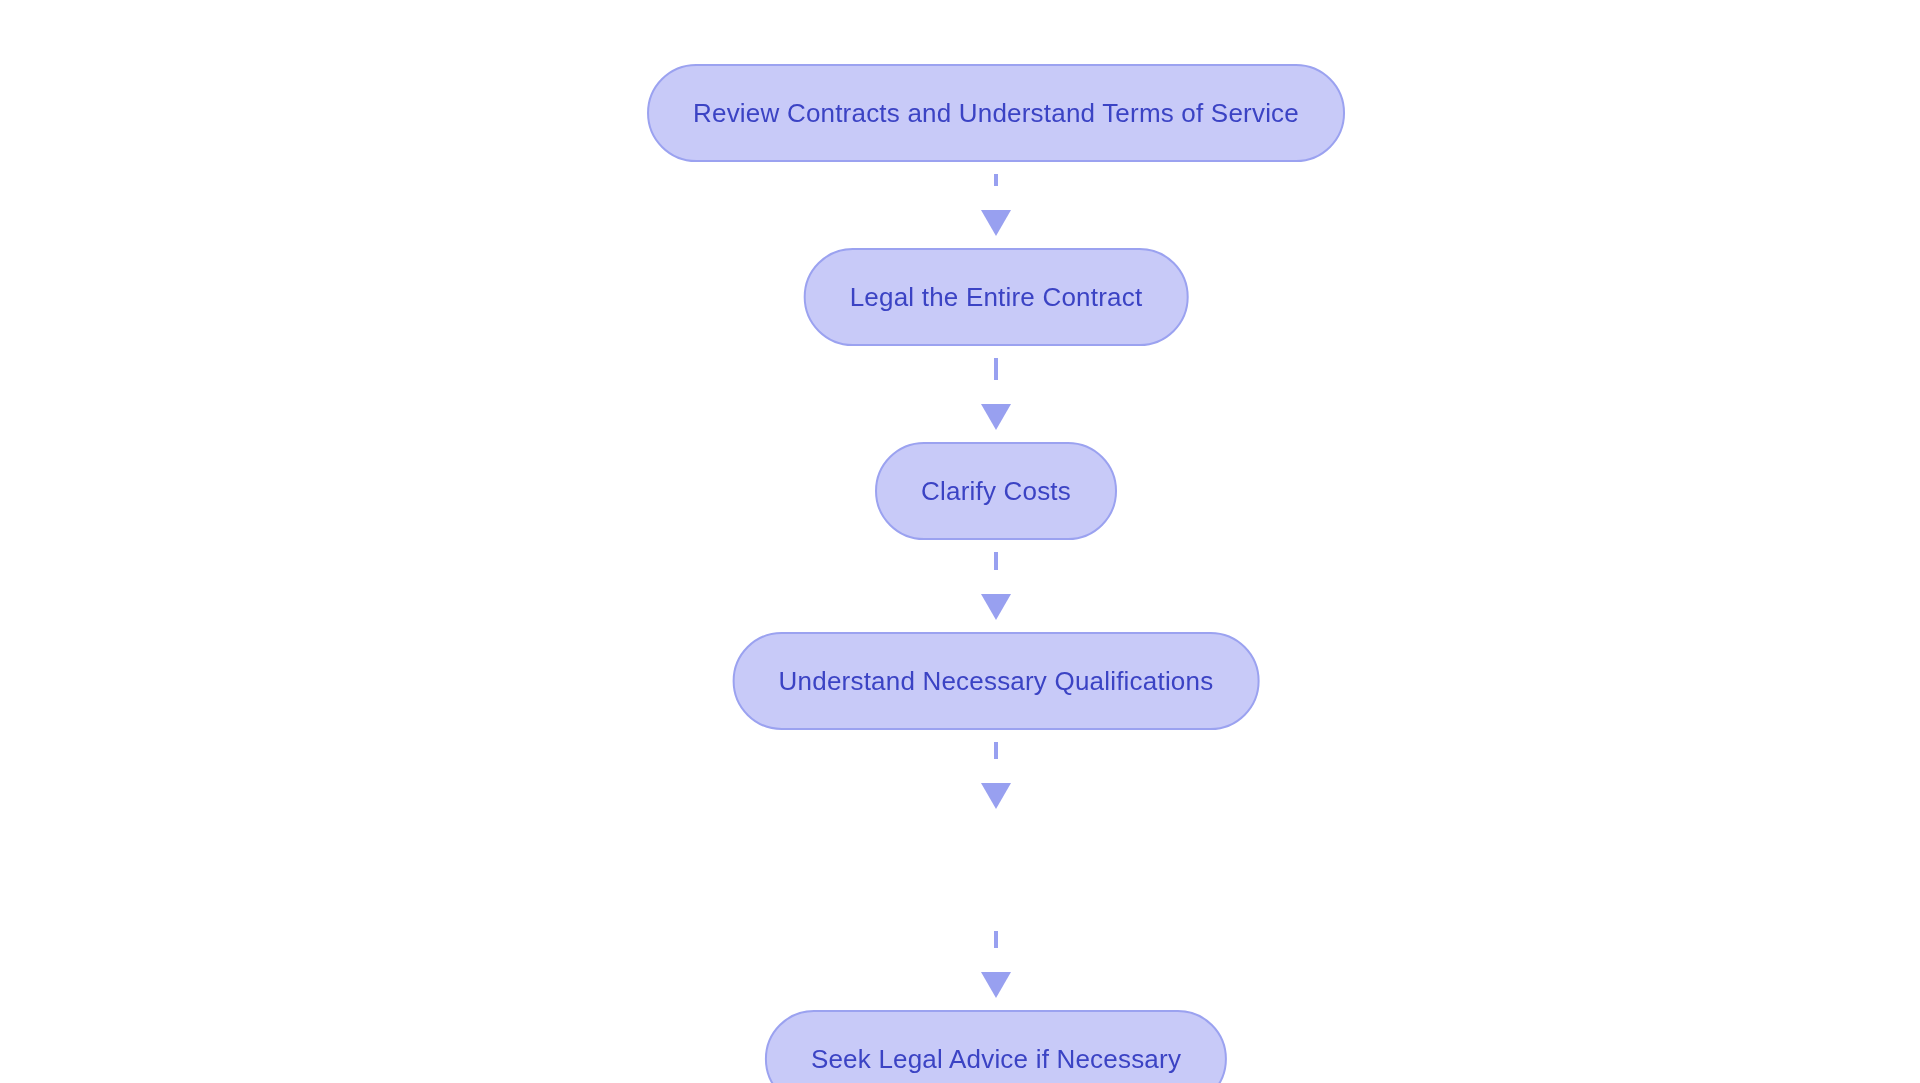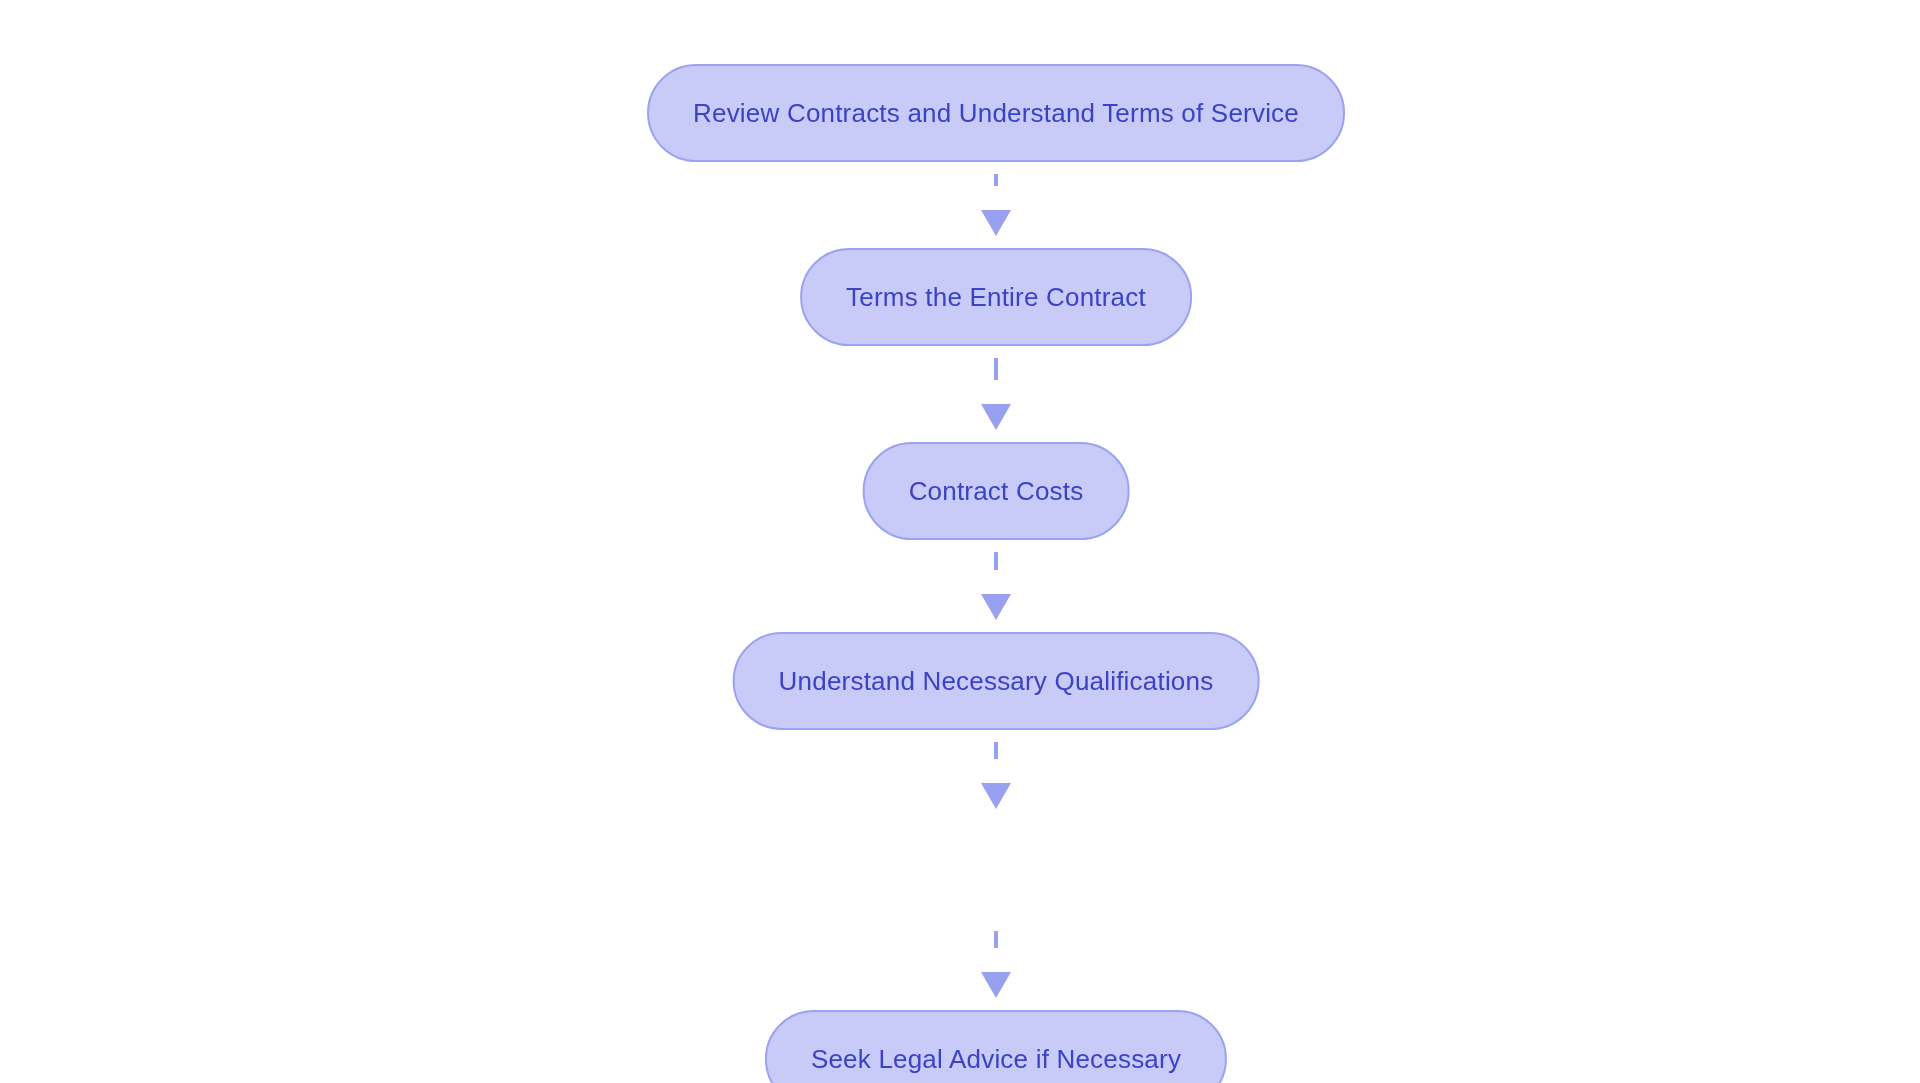--- a/index.html
+++ b/index.html
@@ -68,28 +68,28 @@
 
 <div class="canvas">
 
   <div class="node node-1">Review Contracts and Understand Terms of Service</div>
 
   <div class="connector c-1">
     <div class="line"></div>
     <div class="head"></div>
   </div>
 
-  <div class="node node-2">Terms the Entire Contract</div>
+  <div class="node node-2">Legal the Entire Contract</div>
 
   <div class="connector c-2">
     <div class="line"></div>
     <div class="head"></div>
   </div>
 
-  <div class="node node-3">Contract Costs</div>
+  <div class="node node-3">Clarify Costs</div>
 
   <div class="connector c-3">
     <div class="line"></div>
     <div class="head"></div>
   </div>
 
   <div class="node node-4">Understand Necessary Qualifications</div>
 
   <div class="connector c-4">
     <div class="line"></div>

